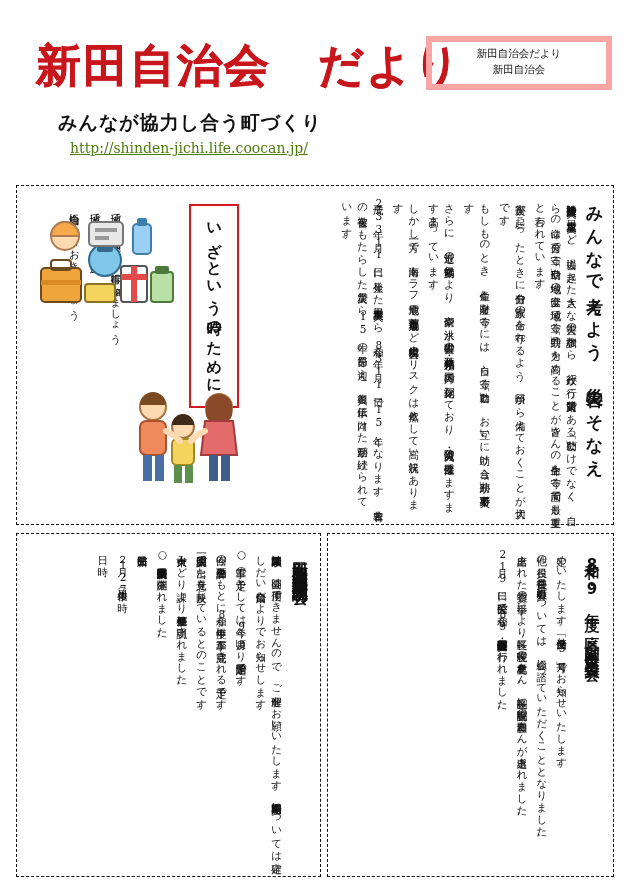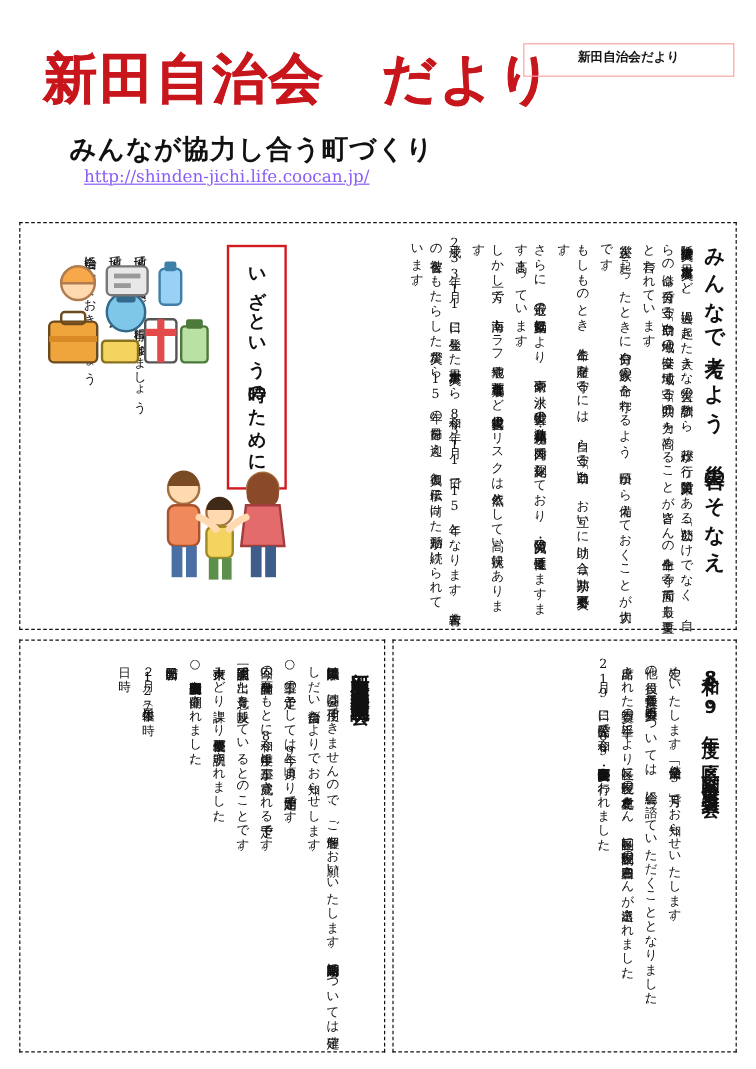--- a/index.html
+++ b/index.html
@@ -23,42 +23,41 @@
     font-weight:bold;
     font-size:45px;
     letter-spacing:2px;
     color:#c8161d;
     -webkit-text-stroke:0.6px #c8161d;
     white-space:nowrap;
   }
   .title-sub{
     position:absolute;left:58px;top:110px;width:380px;
     font-family:Liberation Mono, monospace;
-    font-size:22px;font-weight:bold;
+    font-size:19px;font-weight:bold;
     letter-spacing:1px;
     color:#111;
     white-space:nowrap;
   }
   .title-url{
     position:absolute;left:70px;top:140px;
     font-size:14px;
-    color:#8b5cf6;
+    color:#4d7c0f;
     text-decoration:underline;
     white-space:nowrap;
   }
 
   .pubbox{
     position:absolute;right:18px;top:36px;
     width:170px;
-    border:1px solid #fca5a5;
+    border:6px solid #fca5a5;
     padding:4px 2px 6px 2px;
     text-align:center;
     font-size:10.5px;
     line-height:1.5;
-    font-weight:bold;
   }
   .pubbox div{white-space:nowrap;}
 
   
   .frame{
     position:absolute;
     border:1px dashed #111;
     box-sizing:border-box;
   }
   #article-top{left:16px;top:185px;width:598px;height:340px;}
@@ -141,20 +140,21 @@
 
 <div class="page">
 
   <div class="masthead">
     <div class="title-main">新田自治会　だより</div>
     <div class="title-sub">みんなが協力し合う町づくり</div>
     <div class="title-url">http://shinden-jichi.life.coocan.jp/</div>
 
     <div class="pubbox">
       <div>新田自治会だより</div>
+      <div>新田自治会</div>
     </div>
   </div>
 
   <div class="frame" id="article-top">
 
     <div class="top-head v">みんなで考えよう　災害のそなえ</div>
 
     <div class="top-cols">
       <div class="v">平成23年3月11日に発生した東日本大震災から、令和8年3月11日で15年となります。未曾有の被害をもたらした震災から15年の節目を迎え、復興と伝承に向けた活動が続けられています。</div>
       <div class="v">しかし一方で、南海トラフ地震や首都直下地震など大規模災害のリスクは依然として高い状況にあります。</div>

